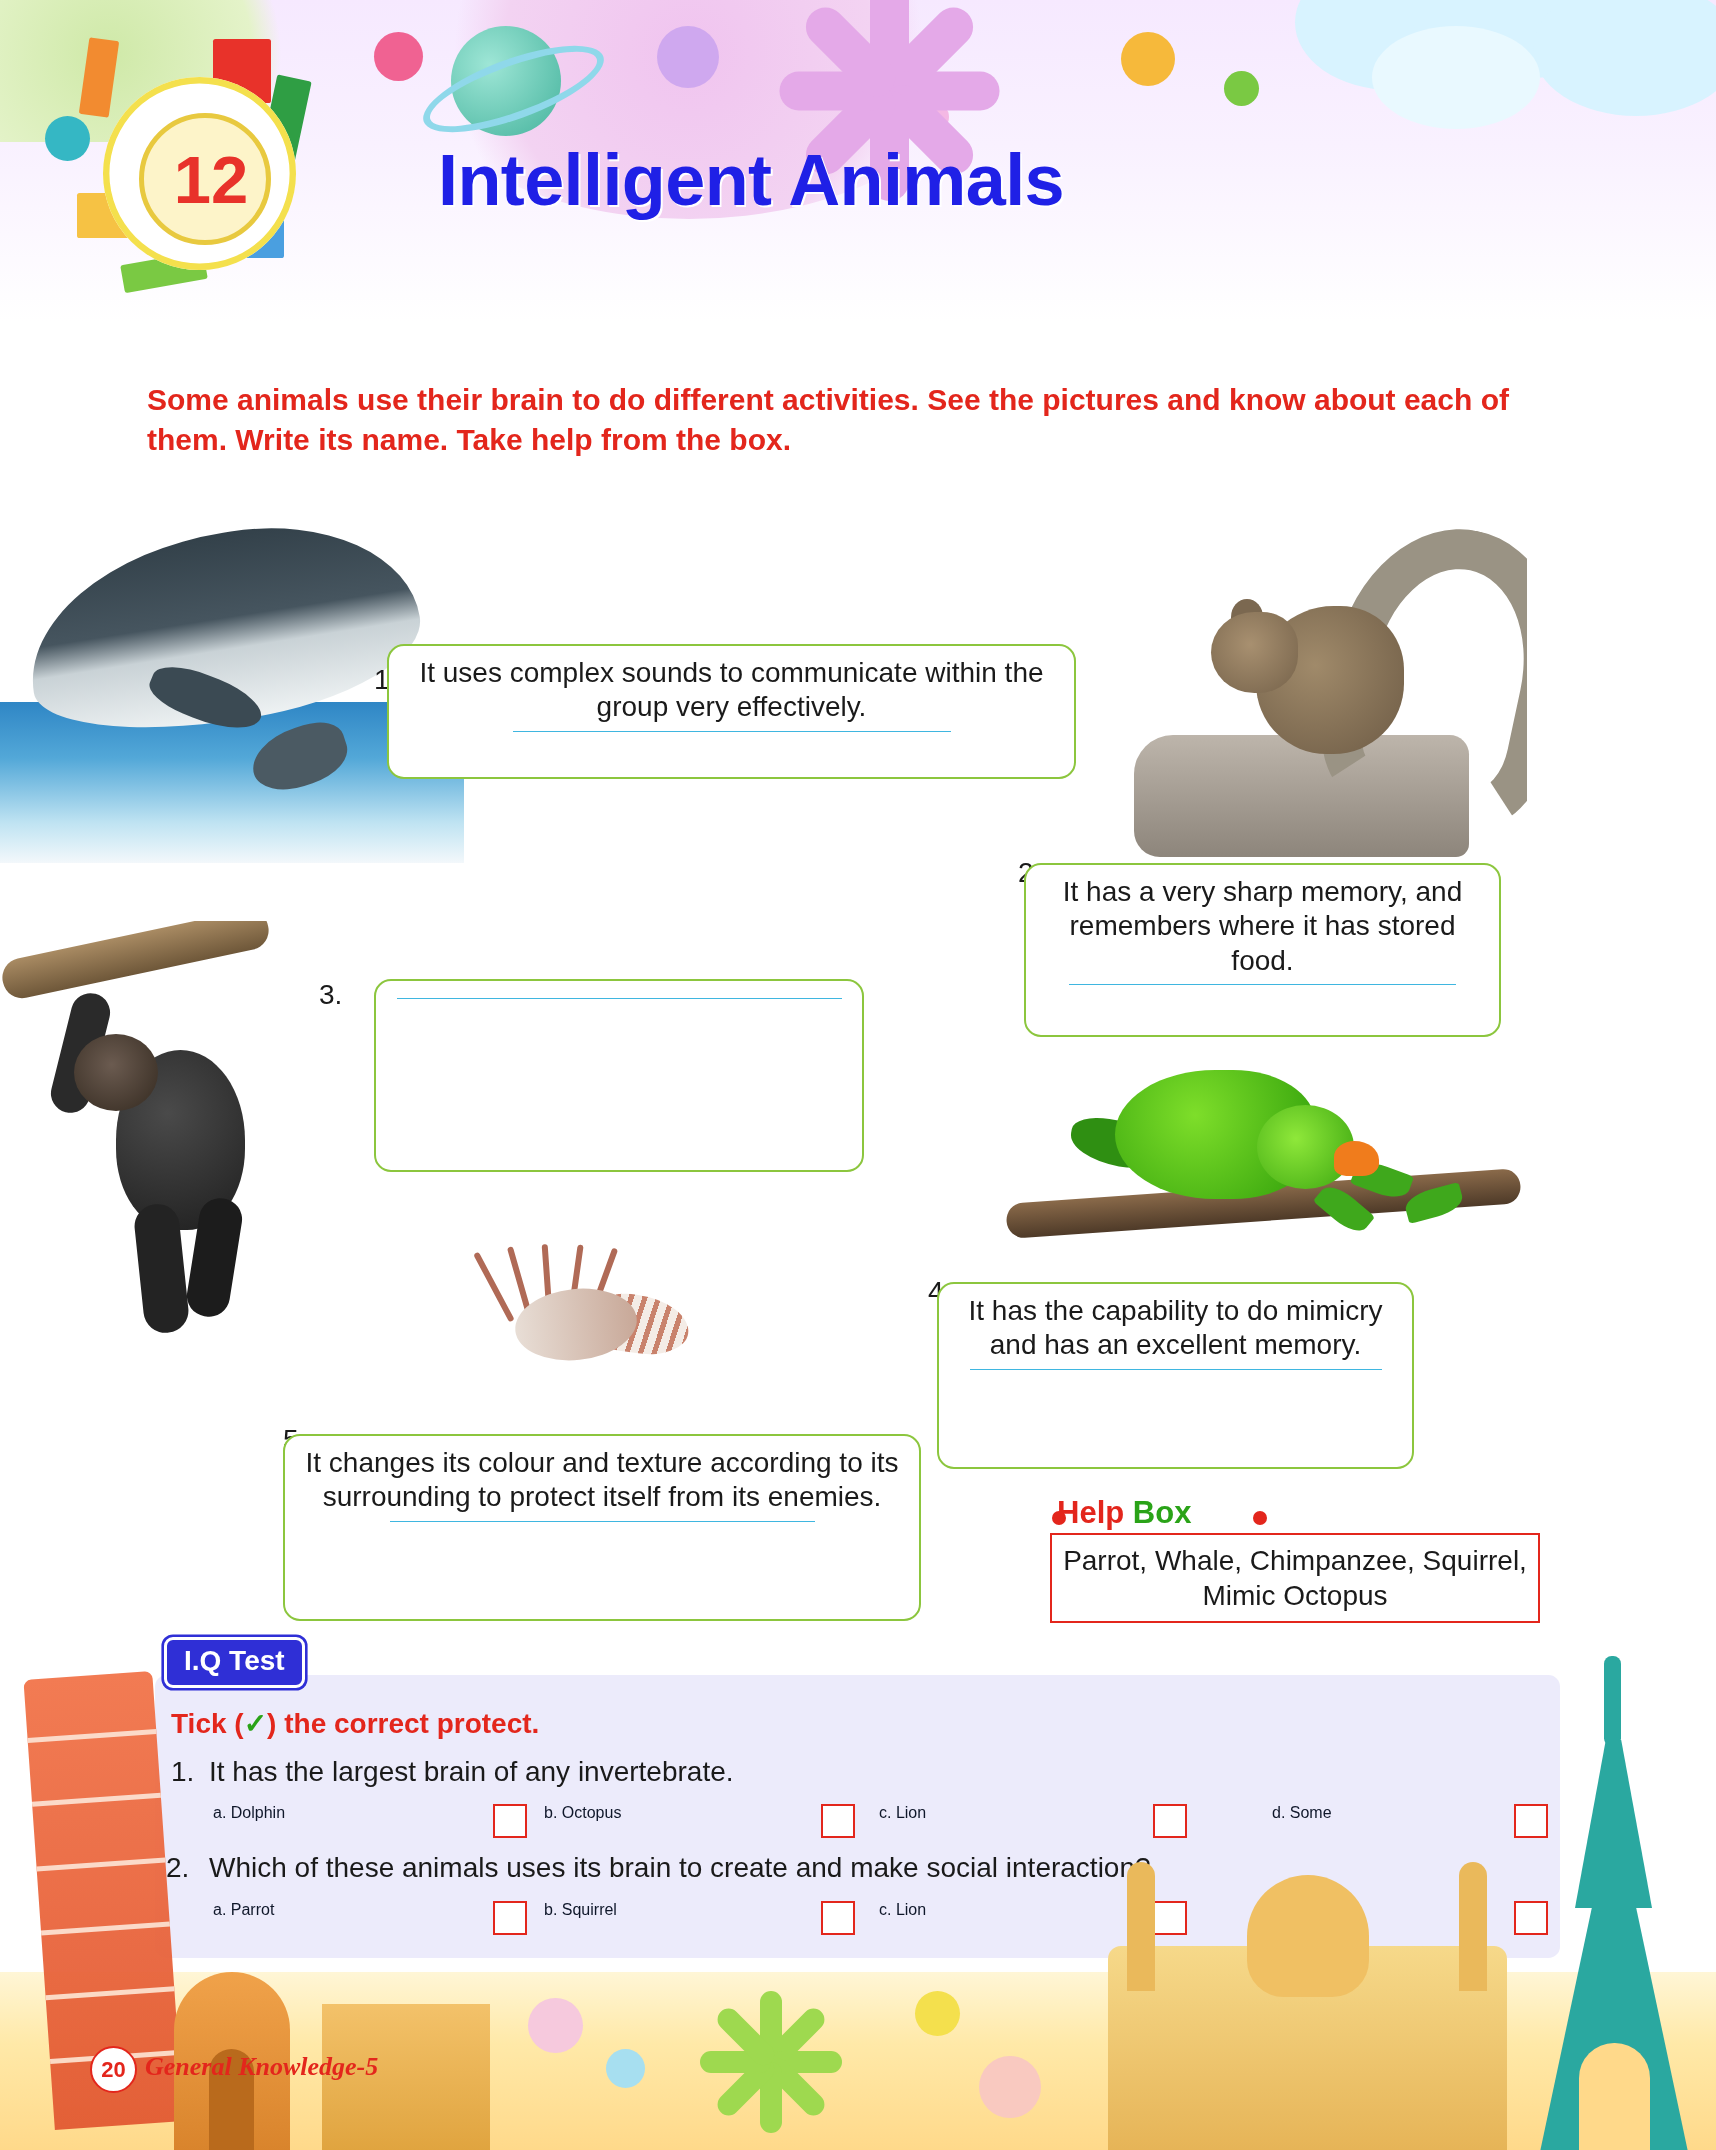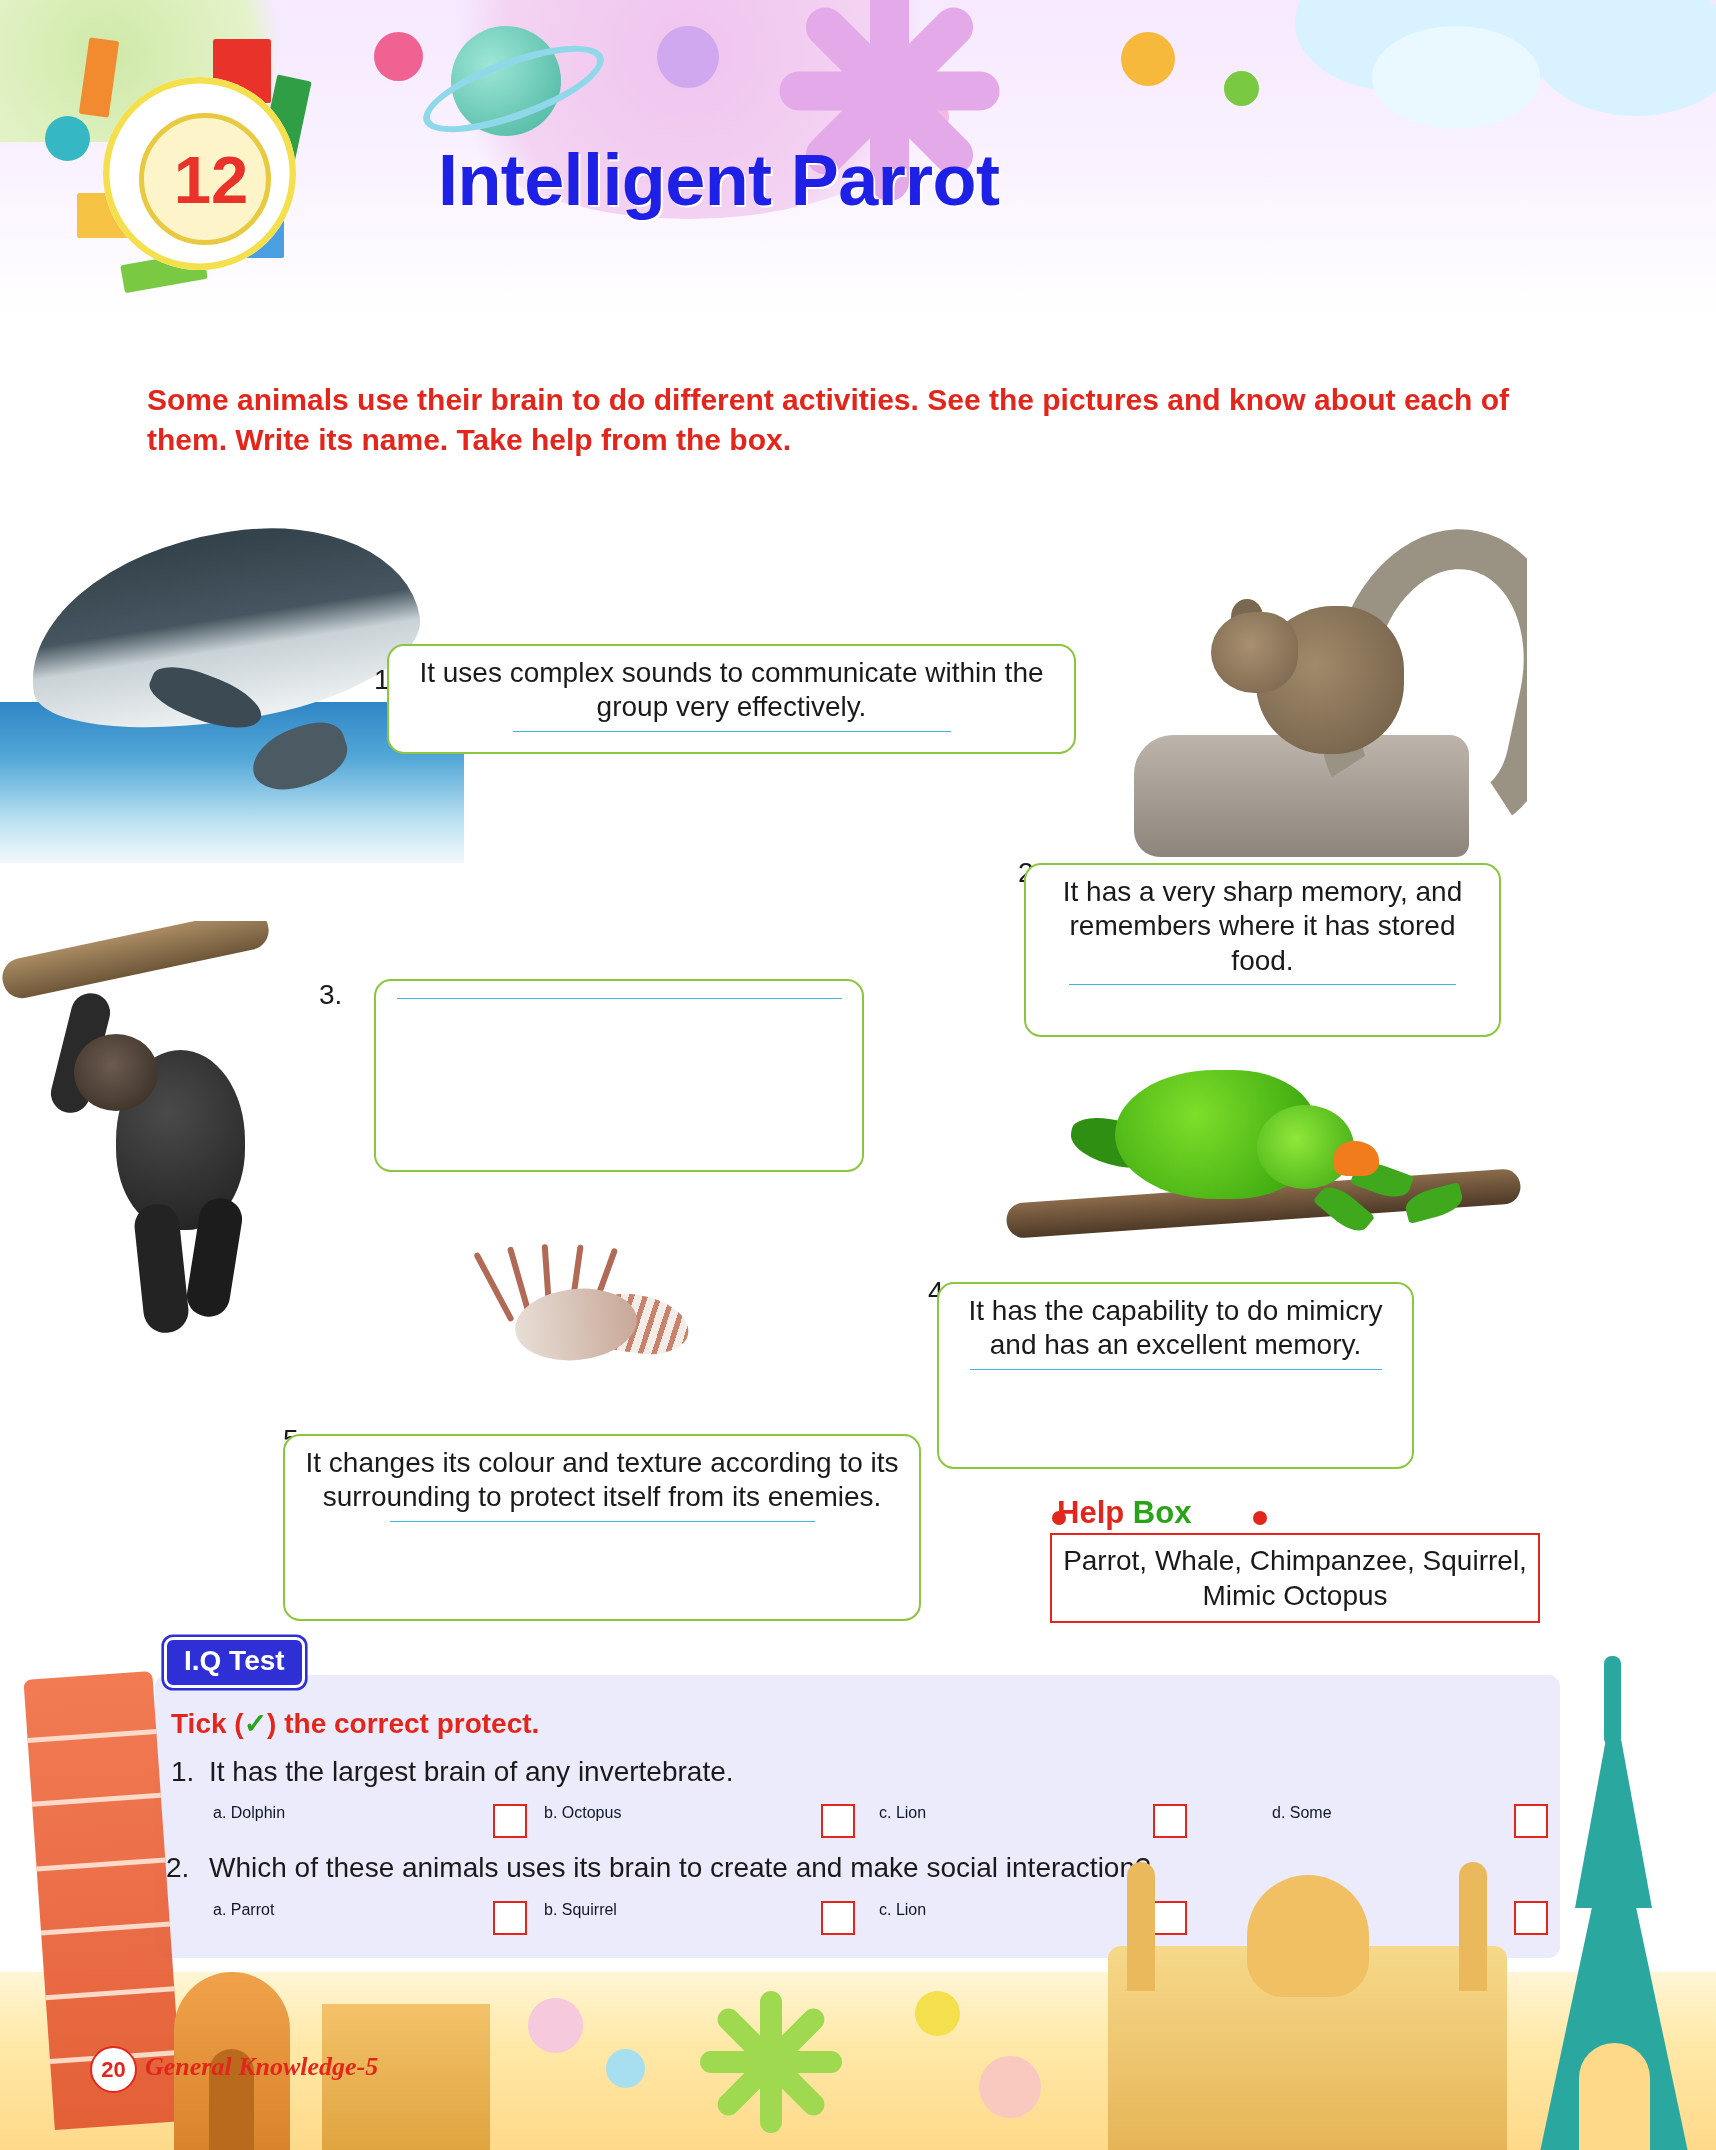--- a/index.html
+++ b/index.html
@@ -466,21 +466,21 @@
   <div class="travel-bit tb5"></div>
   <div class="travel-bit tb6"></div>
   <div class="travel-bit tb7"></div>
 </div>
 
 <div class="globe"></div>
 <div class="globe-inner">
   <span class="chapter-num">12</span>
 </div>
 
-<div class="page-title">Intelligent Parrot</div>
+<div class="page-title">Intelligent Animals</div>
 
 <div class="intro">Some animals use their brain to do different activities. See the pictures and know about each of them. Write its name. Take help from the box.</div>
 
 <div class="photo whale-wrap">
   <div class="sea"></div>
   <div class="whale-body"></div>
   <div class="whale-fin"></div>
   <div class="whale-tail"></div>
 </div>
 
@@ -516,21 +516,21 @@
   <div class="pr-leaf" style="left:399px; top:122px; transform:rotate(20deg)"></div>
   <div class="pr-leaf" style="left:451px; top:145px; transform:rotate(-15deg)"></div>
   <div class="pr-leaf" style="left:361px; top:151px; transform:rotate(40deg)"></div>
   <div class="pr-tail"></div>
   <div class="pr-body"></div>
   <div class="pr-head"></div>
   <div class="pr-beak"></div>
 </div>
 
 <span class="qnum" style="left:374px; top:664px;">1.</span>
-<div class="callout" style="left:387px; top:644px; width:689px; height:110px;">
+<div class="callout" style="left:387px; top:644px; width:689px; height:135px;">
   <div class="callout-text">It uses complex sounds to communicate within the group very effectively.</div>
   <div class="ans-line" style="width:438px;"></div>
 </div>
 
 <span class="qnum" style="left:1018px; top:857px;">2.</span>
 <div class="callout" style="left:1024px; top:863px; width:477px; height:174px;">
   <div class="callout-text">It has a very sharp memory, and remembers where it has stored food.</div>
   <div class="ans-line" style="width:387px;"></div>
 </div>
 

